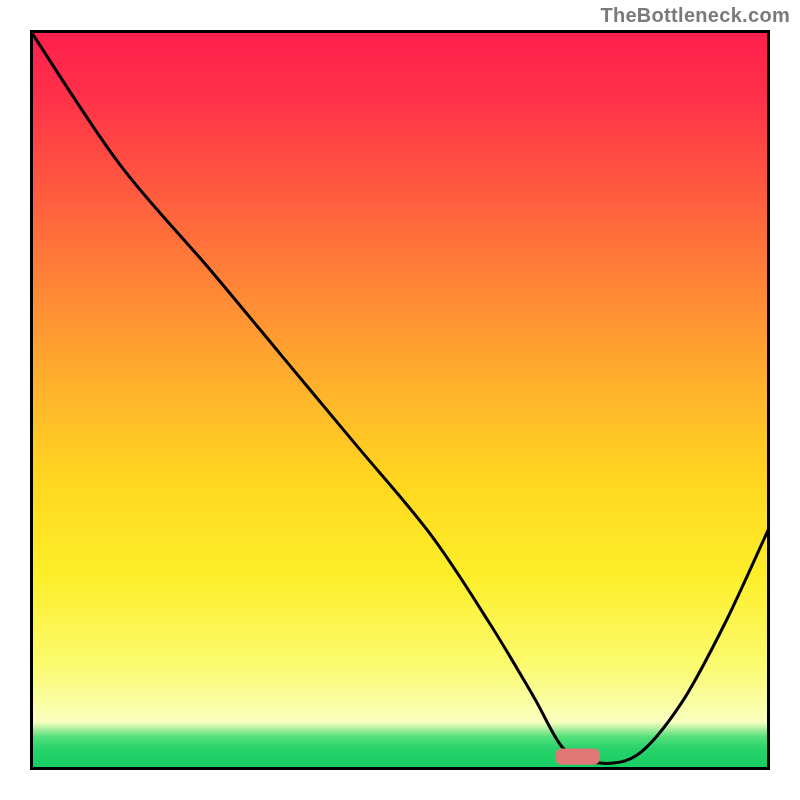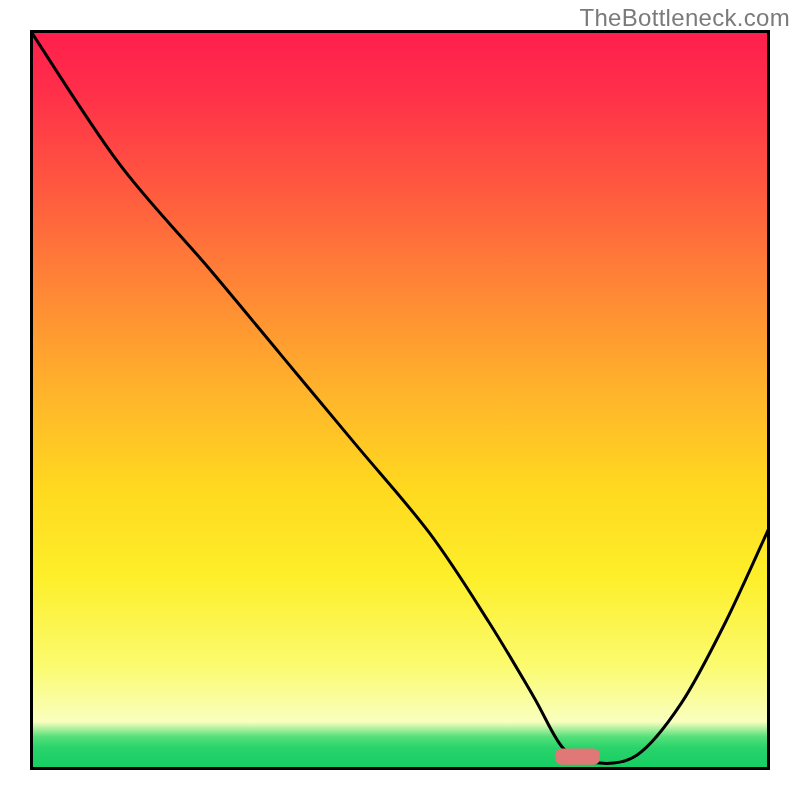--- a/index.html
+++ b/index.html
@@ -14,22 +14,22 @@
   .frame {
     position: relative;
     width: 800px;
     height: 800px;
     box-sizing: border-box;
   }
   .watermark {
     position: absolute;
     top: 4px;
     right: 10px;
-    font-size: 24px;
-    font-weight: 400;
+    font-size: 20px;
+    font-weight: 700;
     color: #7a7a7a;
     letter-spacing: 0.3px;
     z-index: 5;
   }
   .plot {
     position: absolute;
     left: 30px;
     top: 30px;
     width: 740px;
     height: 740px;

